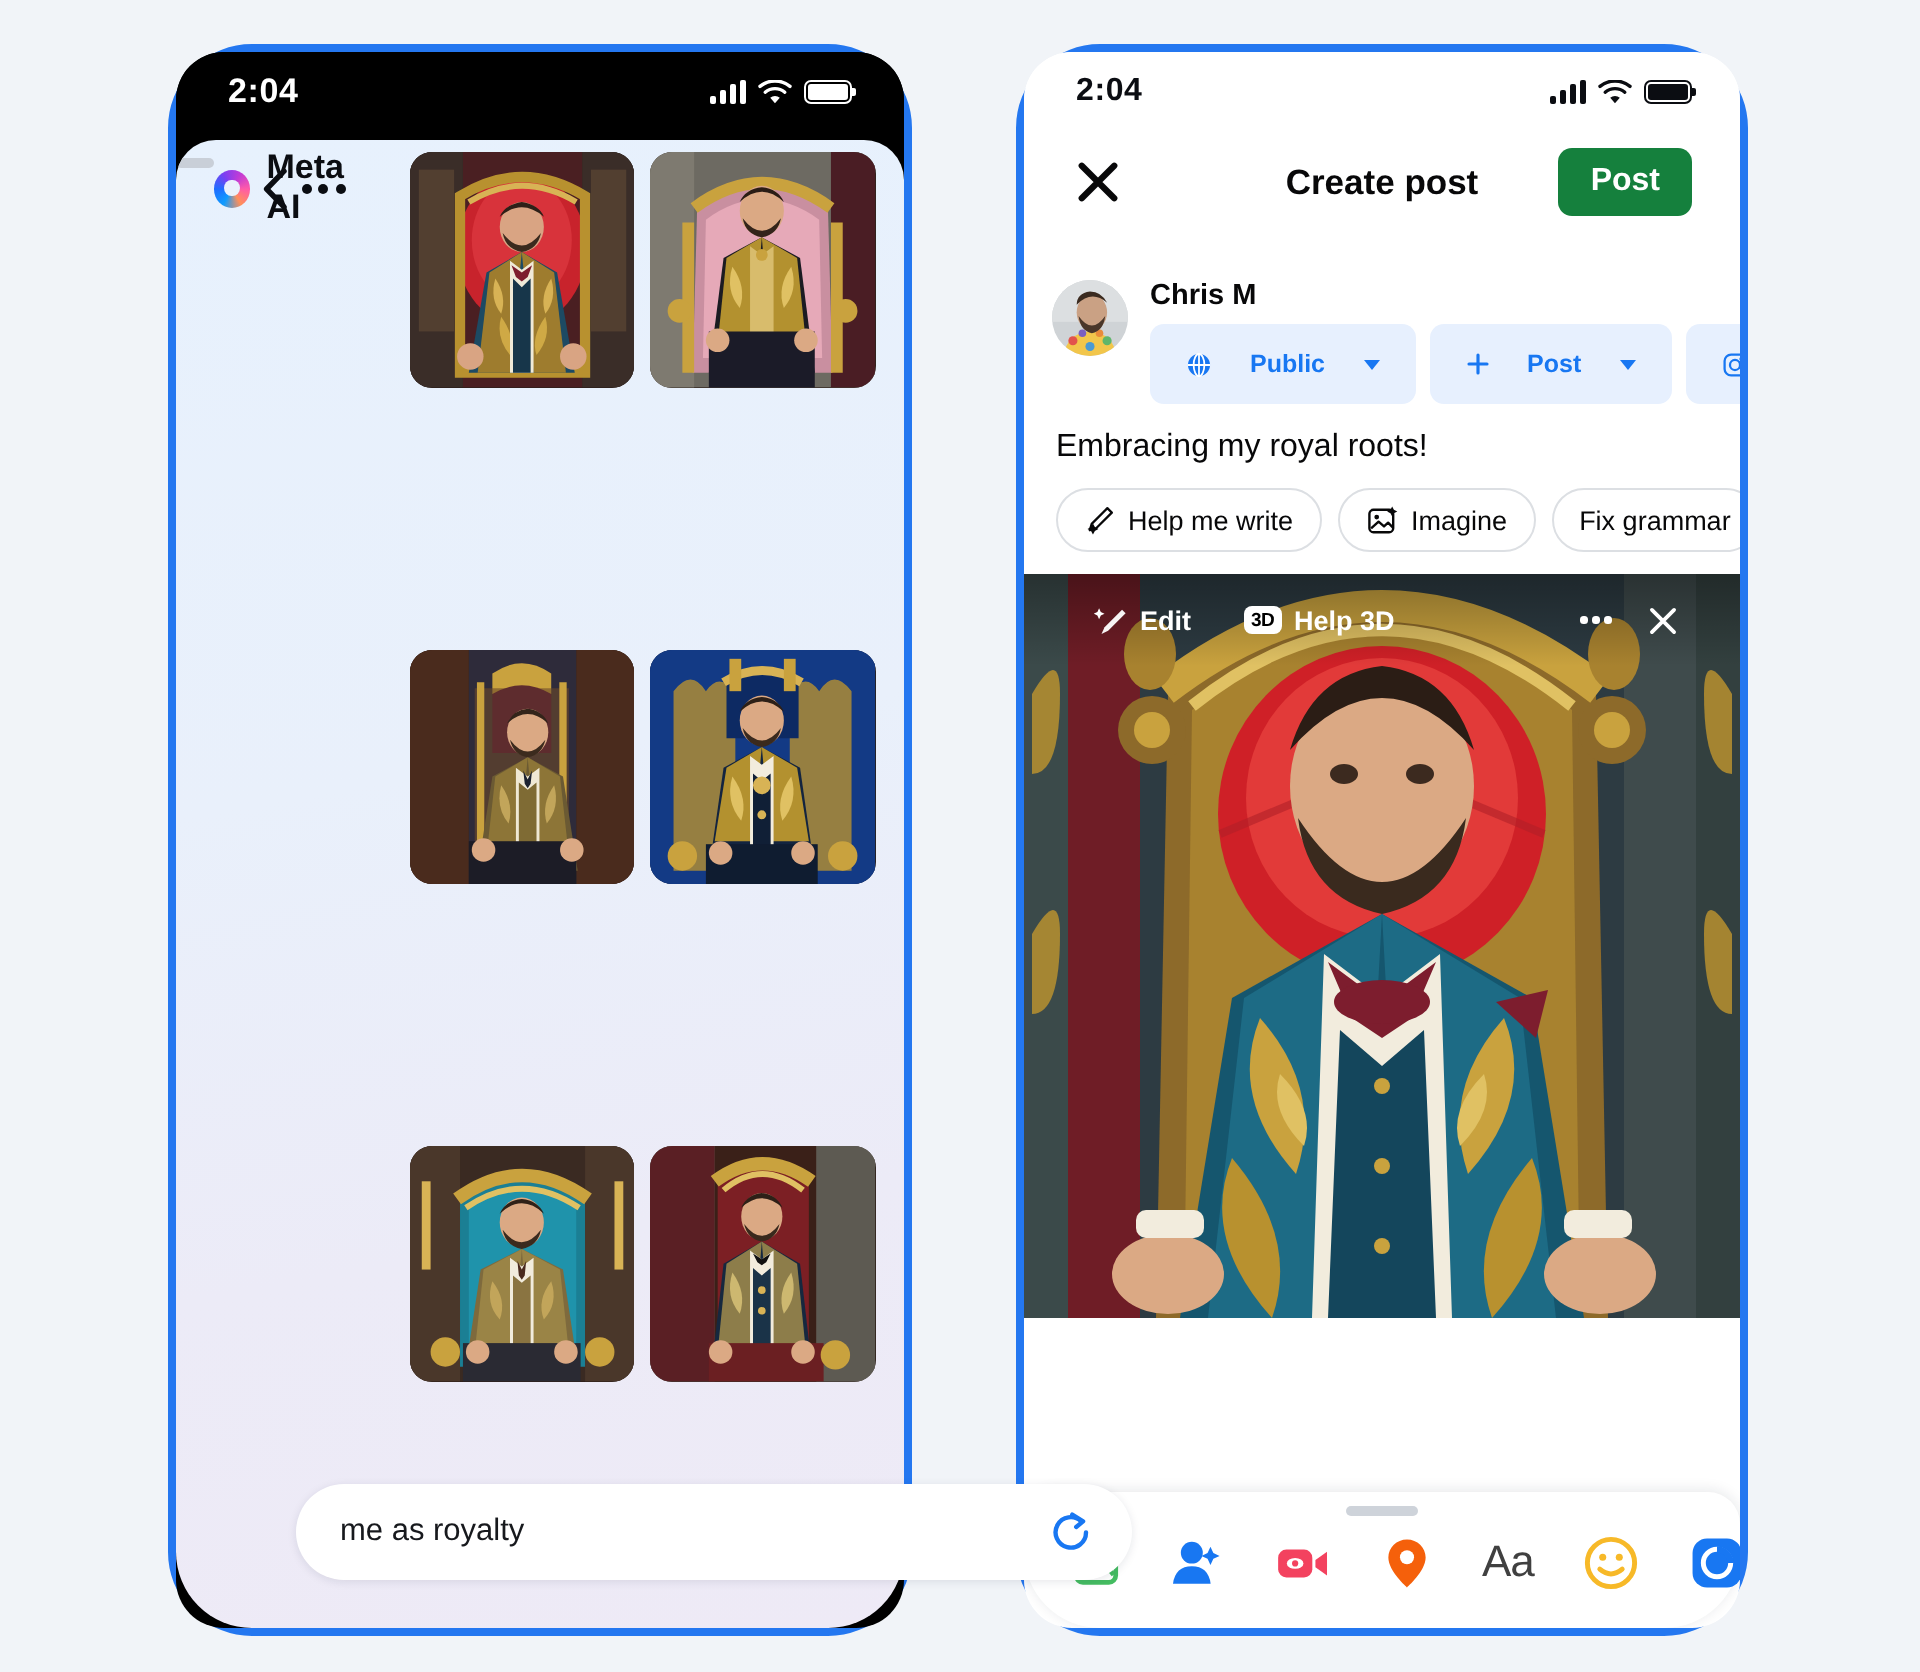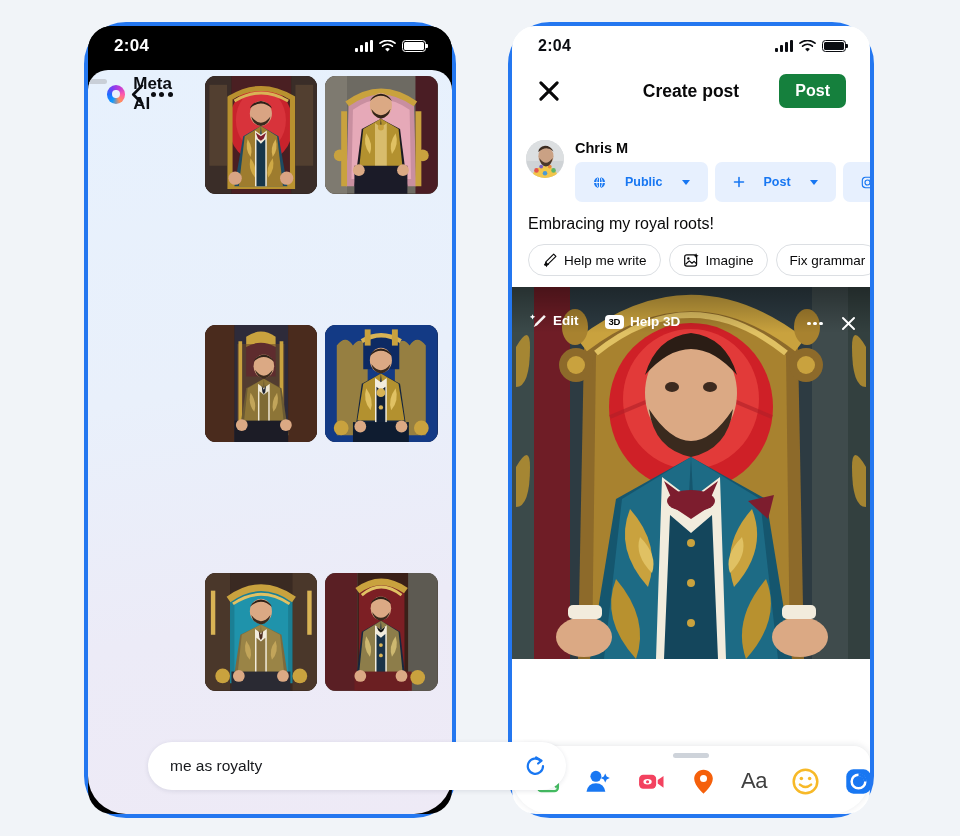--- a/index.html
+++ b/index.html
@@ -145,21 +145,21 @@
   .tool-chip {
     border:1px solid #dcdfe3; border-radius: 17px; height: 32px; flex:0 0 auto;
     display:flex; align-items:center; gap:6px; padding: 0 13px;
     font-size: 13.5px; color:#080809; cursor:pointer; white-space:nowrap; background:#fff;
   }
 
   .preview-wrap { position: relative; width: 100%; flex: 0 0 auto; }
   .preview-img { display:block; width:100%; height: 372px; }
   .img-toolbar {
     position:absolute; top:0; left:0; right:0; height: 46px;
-    display:flex; align-items:flex-end; padding: 0 12px; gap: 6px;
+    display:flex; align-items:center; padding: 0 29px; gap: 6px;
     background: linear-gradient(180deg, rgba(0,0,0,.34), rgba(0,0,0,0));
   }
   .img-btn {
     display:flex; align-items:center; gap:6px; color:#fff; font-size:13.5px;
     font-weight: bold; cursor:pointer; padding: 4px 6px;
   }
   .badge3d {
     background:#fff; color:#000; font-size:9.5px; font-weight:bold;
     border-radius: 4px; padding: 1.5px 4px; letter-spacing:-.3px;
   }

